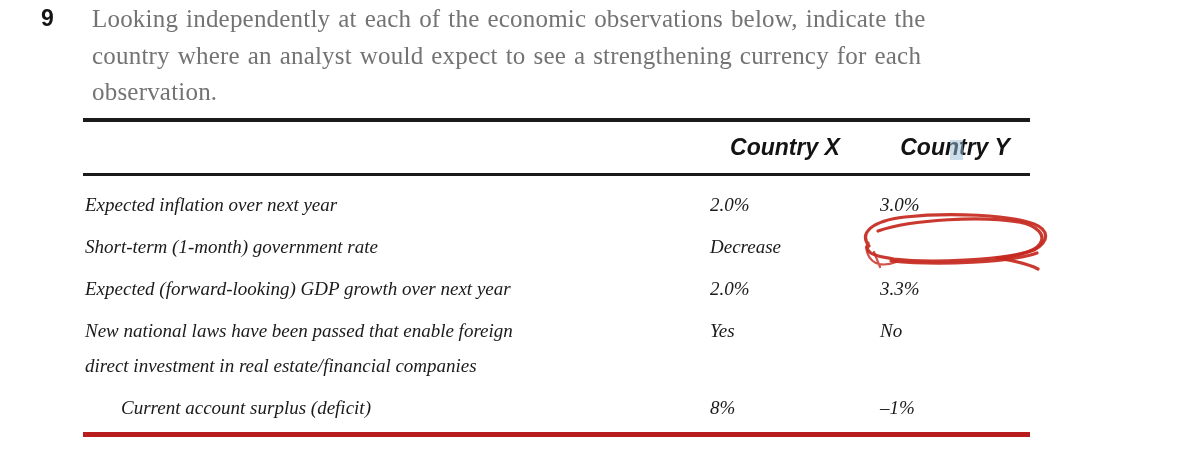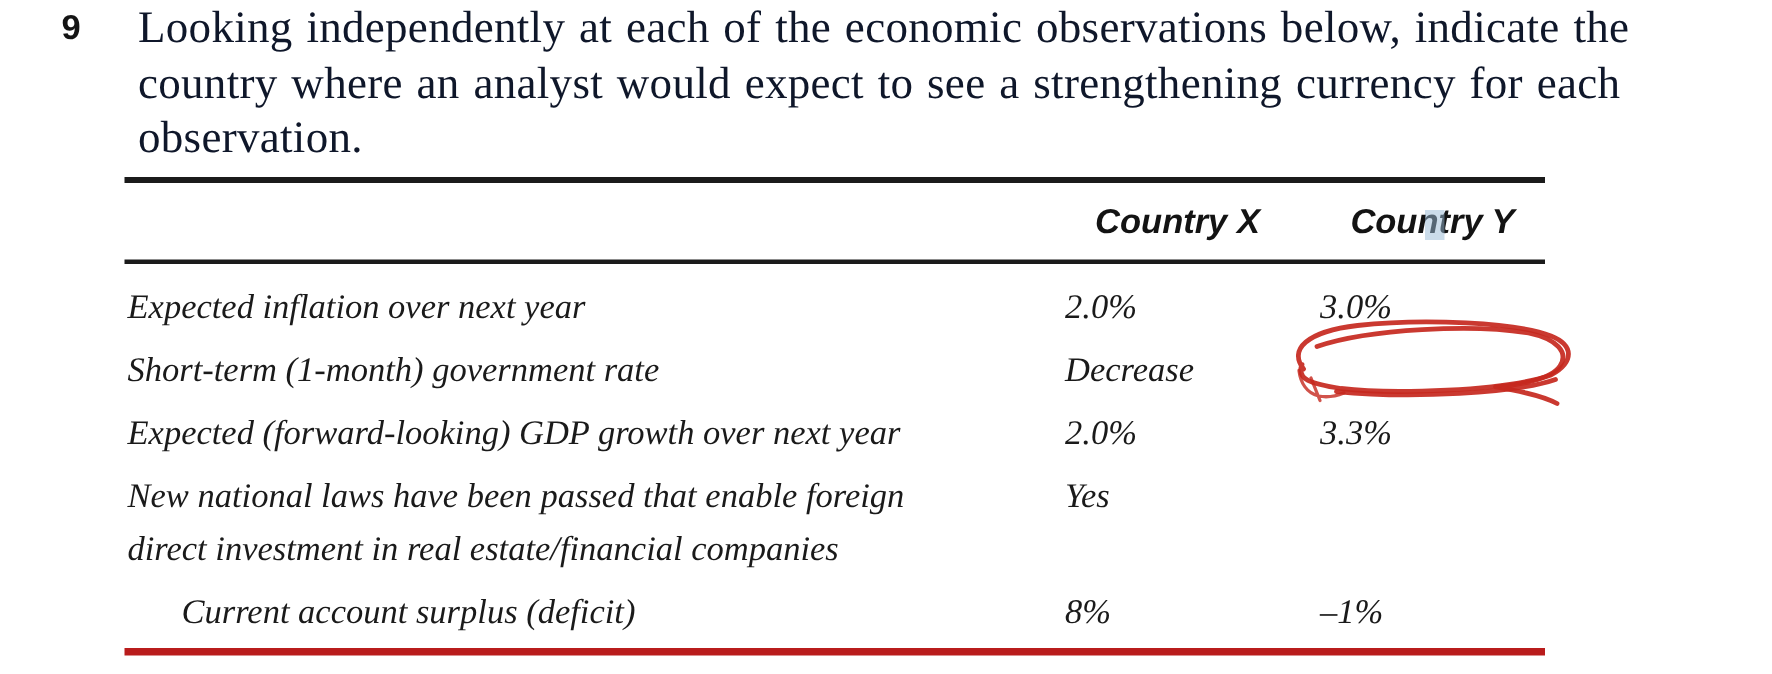--- a/index.html
+++ b/index.html
@@ -14,23 +14,23 @@
   .page { position: absolute; inset: 0; }
 
   
   .qnum {
     position: absolute; left: 41px; top: 5px;
     font-family: "Liberation Sans", sans-serif;
     font-weight: 700; font-size: 23px; color: #141414;
   }
   .qtext {
     position: absolute; left: 92px; top: 1px; width: 1010px;
-    font-size: 30px; line-height: 36.5px;
+    font-size: 25px; line-height: 36.5px;
     letter-spacing: 0.2px; word-spacing: 1.5px;
-    color: #0f172a;
+    color: #737373;
   }
   .qline { white-space: nowrap; }
 
   
   .obs-table {
     position: absolute; left: 83px; top: 118px; width: 947px;
     border-top: 4px solid #1b1b1b;
     border-bottom: 5px solid #b91c1c;
     font-style: italic;
   }
@@ -38,21 +38,21 @@
     display: grid;
     grid-template-columns: 1fr 150px 20px 150px;
     padding: 12px 0 13px 0;
     border-bottom: 3px solid #1b1b1b;
   }
   .hcell {
     font-family: "Liberation Sans", sans-serif;
     font-weight: 700; font-size: 23px; line-height: 26px;
     text-align: center; color: #131313;
   }
-  .tbody { padding: 11px 0 7px 0; font-size: 23px; }
+  .tbody { padding: 11px 0 7px 0; font-size: 19px; }
   .trow {
     display: grid;
     grid-template-columns: 1fr 150px 20px 150px;
     margin-bottom: 7px;
     line-height: 35px;
   }
   .trow:last-child { margin-bottom: 0; margin-left: 36px; }
   .tlabel { padding-left: 2px; color: #1a1a1a; }
   .tlabel .lline { display: block; white-space: nowrap; }
   .tval { text-align: left; align-self: start; color: #1a1a1a; }
@@ -126,20 +126,21 @@
         <div class="tval">3.3%</div>
       </div>
 
       <div class="trow">
         <div class="tlabel">
           <span class="lline">New national laws have been passed that enable foreign</span>
           <span class="lline">direct investment in real estate/financial companies</span>
         </div>
         <div class="tval">Yes</div>
         <div></div>
+        <div class="tval">No</div>
       </div>
 
       <div class="trow">
         <div class="tlabel">
           <span class="lline">Current account surplus (deficit)</span>
         </div>
         <div class="tval">8%</div>
         <div></div>
         <div class="tval">–1%</div>
       </div>

